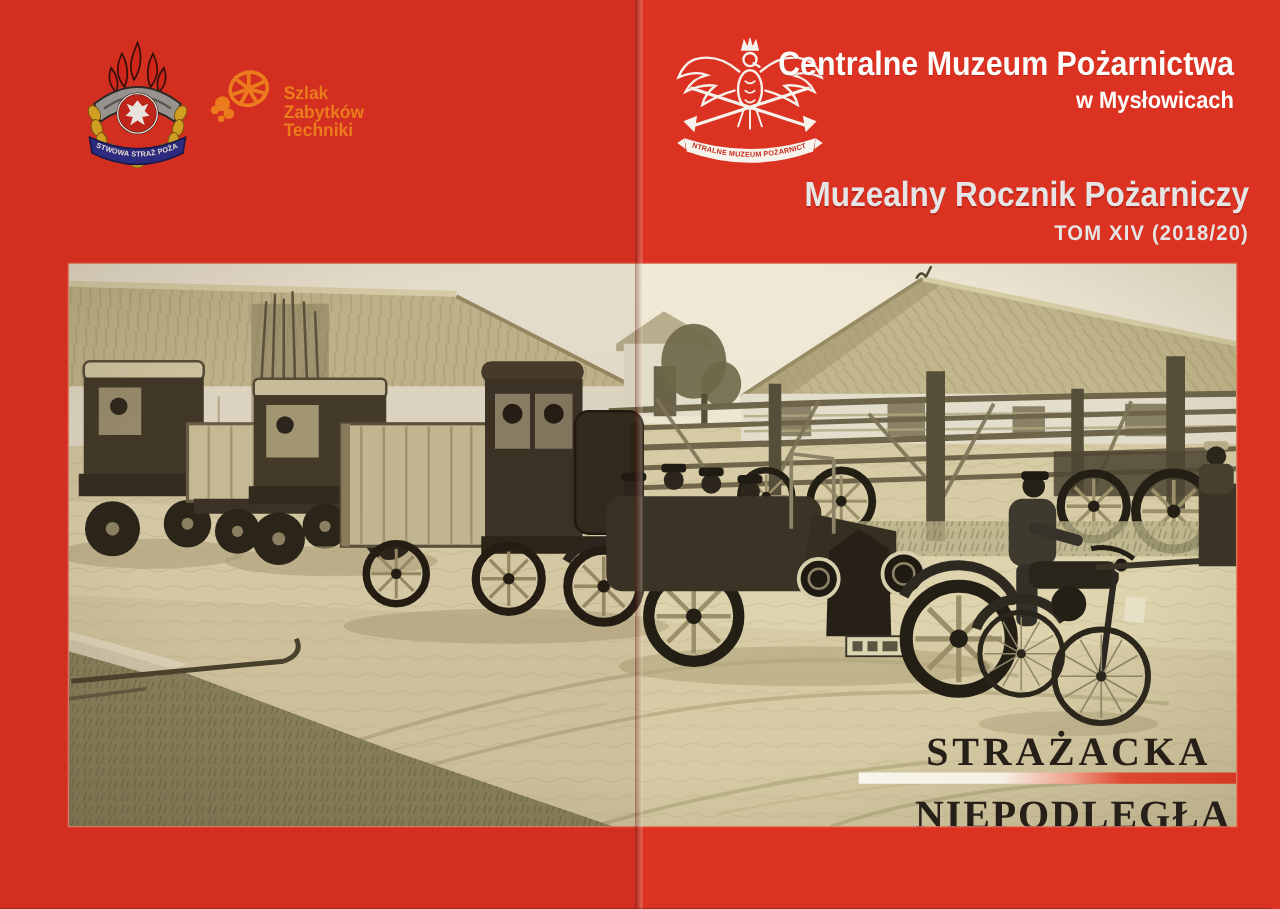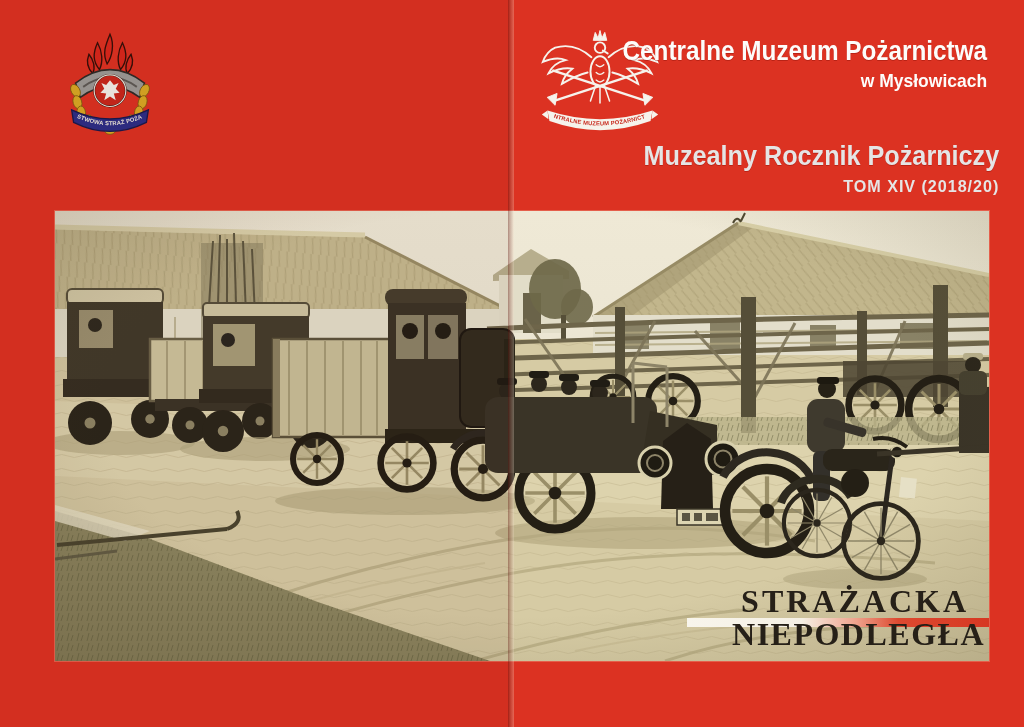--- a/index.html
+++ b/index.html
@@ -33,21 +33,21 @@
   .badge{position:absolute;left:64px;top:31px;z-index:10;}
   .emblem{position:absolute;left:538px;top:28px;z-index:10;}
   
   .photo{position:absolute;left:55px;top:211px;width:934px;height:450px;overflow:hidden;
     background:#d9cfa8;box-shadow:0 0 0 1px rgba(255,230,200,.25);}
   .photo svg{display:block;}
   .caption{position:absolute;right:4px;top:374px;z-index:6;text-align:right;
     font-family:"Liberation Serif","DejaVu Serif",serif;color:#262018;}
   .caption .c1{font-size:32px;font-weight:bold;letter-spacing:3px;line-height:32px;white-space:nowrap;
     padding-right:16px;}
-  .caption .c2{font-size:32px;font-weight:bold;letter-spacing:1.5px;line-height:31px;margin-top:2px;white-space:nowrap;}
+  .caption .c2{font-size:32px;font-weight:bold;letter-spacing:1.5px;line-height:31px;margin-top:19px;white-space:nowrap;}
   .stripe{position:absolute;left:632px;top:407px;width:302px;height:9px;z-index:5;
     background:linear-gradient(90deg,#f8f5ec 0%,#f5f0e4 38%,#efa28c 56%,#dd4930 70%,#d63823 100%);}
 </style>
 </head>
 <body>
 
 <div class="cover">
 
   <svg class="badge" width="92" height="106" viewBox="0 0 96 110">
     <g fill="#d8281c" stroke="#35100a" stroke-width="1.4">
@@ -79,20 +79,39 @@
     </g>
     <g>
       <path d="M8,82 Q48,101 88,82 L86,95 Q48,114 10,95 Z" fill="#2d2e86" stroke="#191a4e" stroke-width="1.4"></path>
       <path id="pspRibbonPath" d="M13,90 Q48,106 83,90" fill="none"></path>
       <text font-size="6" font-weight="bold" fill="#efe9dc" text-anchor="middle" letter-spacing="0.2">
         <textPath href="#pspRibbonPath" startOffset="50%">PAŃSTWOWA STRAŻ POŻARNA</textPath>
       </text>
     </g>
   </svg>
 
+  <div class="szlak">
+    <svg width="54" height="58" viewBox="0 0 54 58">
+      <g stroke="#f5821f" fill="none" stroke-width="3">
+        <ellipse cx="33" cy="21" rx="15" ry="13" transform="rotate(-18 33 21)"></ellipse>
+        <path d="M33,21 L33,7 M33,21 L46,15 M33,21 L47,25 M33,21 L40,33 M33,21 L26,34 M33,21 L19,26 M33,21 L21,12"></path>
+      </g>
+      <g fill="#f5821f">
+        <circle cx="12" cy="33" r="6"></circle>
+        <circle cx="6" cy="38" r="3.4"></circle>
+        <circle cx="17" cy="41" r="4.2"></circle>
+        <circle cx="11" cy="45" r="2.6"></circle>
+      </g>
+    </svg>
+    <div class="szlak-text">
+      <div>Szlak</div>
+      <div>Zabytków</div>
+      <div>Techniki</div>
+    </div>
+  </div>
 
   <svg class="emblem" width="124" height="108" viewBox="0 0 130 112">
     <g stroke="#f6f3ec" fill="none" stroke-width="2" stroke-linecap="round">
 
       <path d="M58,12 L60,4 L63,10 L65,2 L67,10 L70,4 L72,12 Z" fill="#f6f3ec" stroke-width="1"></path>
 
       <circle cx="65" cy="20" r="5.5"></circle>
       <path d="M68,23 L73,26"></path>
       <ellipse cx="65" cy="45" rx="10" ry="16"></ellipse>
       <path d="M61,38 Q65,42 69,38 M61,46 Q65,50 69,46 M61,54 Q65,58 69,54" stroke-width="1.4"></path>

